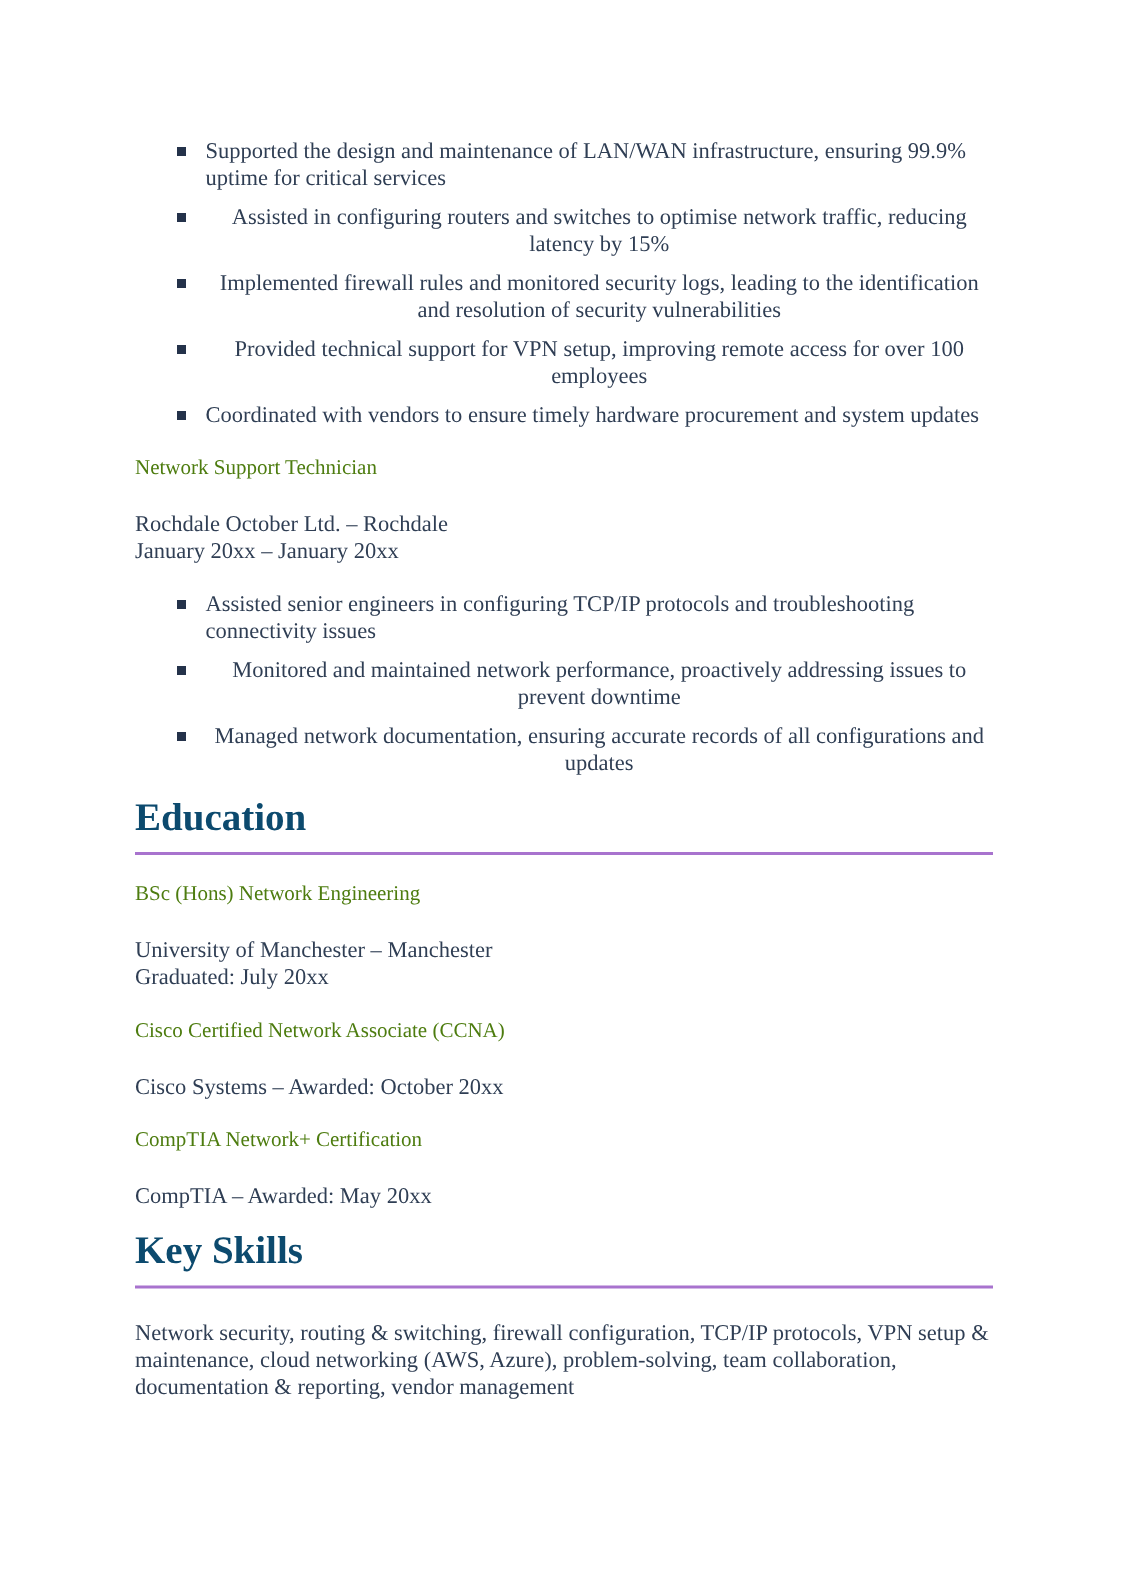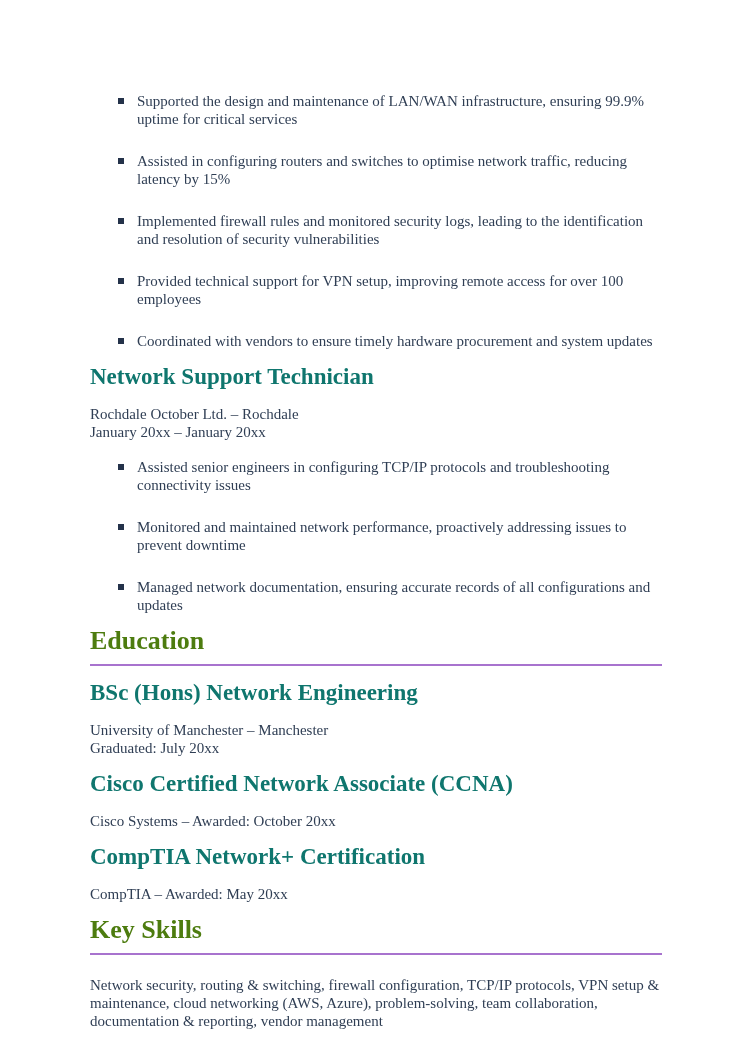--- a/index.html
+++ b/index.html
@@ -11,30 +11,30 @@
     background: #ffffff;
     padding: 92px 88px 0 90px;
     font-family: "Liberation Serif", "DejaVu Serif", serif;
     font-size: 15px;
     line-height: 18px;
     color: #2f3e54;
     overflow: hidden;
   }
   ul.blist { list-style: none; margin: 0; padding: 0 0 0 28px; }
   ul.blist li { display: flex; align-items: flex-start; }
-  ul.blist li + li { margin-top: 24px; }
+  ul.blist li + li { margin-top: 8px; text-align: center; }
   .marker { flex: 0 0 auto; width: 6px; height: 6px; background: #24324a; margin-top: 6px; }
   .btext { padding-left: 13px; }
   h2 {
     font-size: 26px; line-height: 30px; font-weight: bold;
-    color: #4d7c0f; margin: 12px 0 0;
+    color: #0c4a6e; margin: 12px 0 0;
   }
   h3 {
-    font-size: 23px; line-height: 22px; font-weight: bold;
-    color: #0f766e; margin: 16px 0 0;
+    font-size: 14px; line-height: 22px; font-weight: normal;
+    color: #4d7c0f; margin: 16px 0 0;
   }
   .meta { margin: 17px 0 0; }
   .meta div { white-space: nowrap; }
   .rule { height: 2px; background: #a873ce; margin: 8px 0 0; }
   .blist.second { margin-top: 17px; }
   .para { margin: 21px 0 0; }
 </style>
 </head>
 <body>
 

